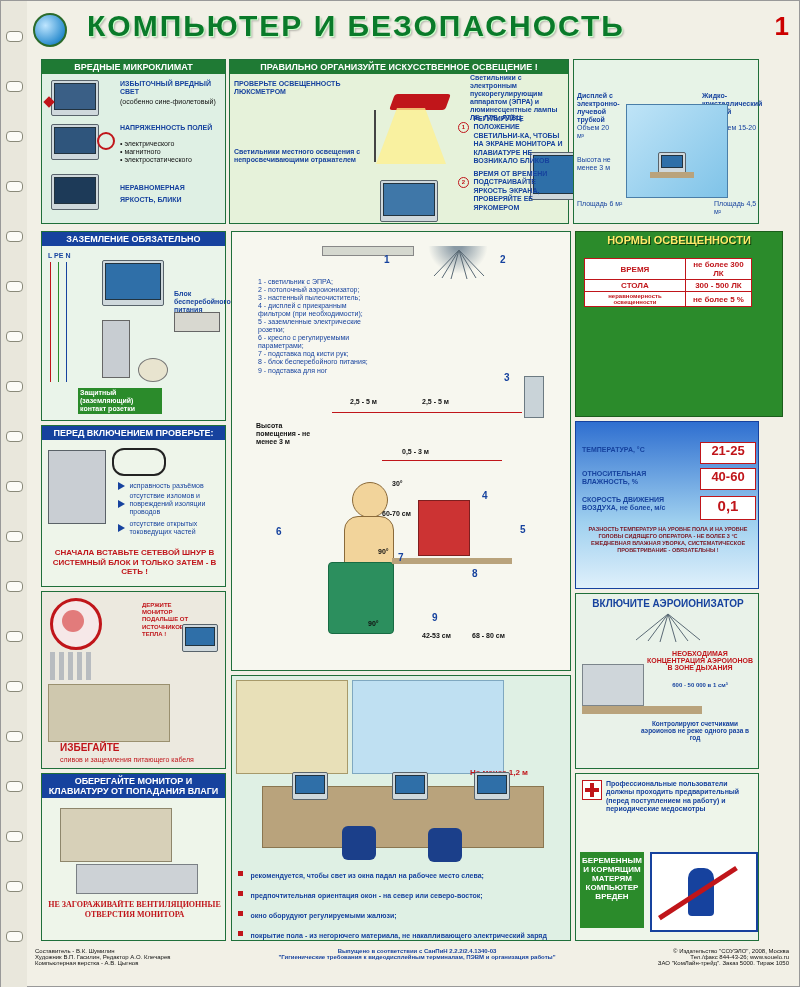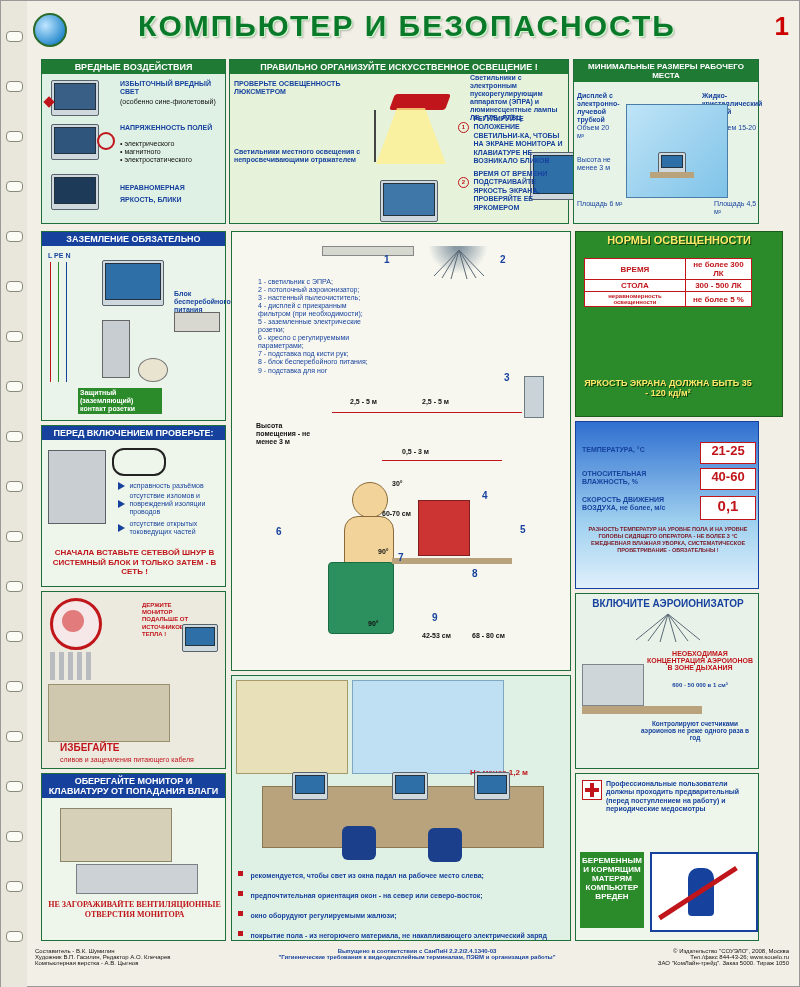--- a/index.html
+++ b/index.html
@@ -17,21 +17,21 @@
     box-sizing:border-box;
   }
   
   .binding{position:absolute;left:0;top:0;width:26px;height:987px;background:#e9e7dc;}
   .hole{position:absolute;left:5px;width:15px;height:9px;border:1px solid #8a8a7a;border-radius:4px;background:#fcfcf7;}
   
   .header{position:absolute;left:26px;top:6px;width:770px;height:44px;}
   .logo{position:absolute;left:6px;top:6px;width:30px;height:30px;border-radius:50%;
         background:radial-gradient(circle at 35% 35%,#bfe6ff,#2f8fd0 70%,#0d5b91);
         border:2px solid #2b6b2b;}
-  .title{position:absolute;left:60px;top:2px;width:640px;text-align:center;
+  .title{position:absolute;left:60px;top:2px;width:640px;text-align:left;
         font-size:30px;font-weight:bold;color:#0a7a2a;letter-spacing:2px;
         font-family:"Liberation Sans", sans-serif;
         text-shadow:1px 1px 0 #cfc, 2px 2px 2px rgba(0,0,0,.25);}
   .pagenum{position:absolute;right:8px;top:4px;font-size:26px;font-weight:bold;color:#c00;}
   
   .panel{position:absolute;box-sizing:border-box;border:1px solid #1f6f3a;background:#eaf5ea;}
   .panel-title{font-weight:bold;text-align:center;color:#fff;font-size:9px;padding:2px 2px;}
   .green-bar{background:#1f7a34;}
   .blue-bar{background:#16429e;}
   .cap{font-size:7px;line-height:1.15;color:#111;}
@@ -79,21 +79,21 @@
     <div class="hole" style="top:930px"></div>
   </div>
 
   <div class="header">
     <div class="logo"></div>
     <div class="title">КОМПЬЮТЕР  И  БЕЗОПАСНОСТЬ</div>
     <div class="pagenum">1</div>
   </div>
 
   <div class="panel" style="left:40px;top:58px;width:185px;height:165px;background:#dff0e4;">
-    <div class="panel-title green-bar">ВРЕДНЫЕ ВОЗДЕЙСТВИЯ</div>
+    <div class="panel-title green-bar">ВРЕДНЫЕ МИКРОКЛИМАТ</div>
     <div style="position:absolute;left:3px;top:18px;width:70px;height:40px;">
       <div class="mon" style="left:6px;top:2px;width:46px;height:34px;">
           <div class="scr" style="background:#3a5f86"></div>
         </div>
       <div style="position:absolute;left:0;top:20px;width:8px;height:8px;background:#c0151a;transform:rotate(45deg);"></div>
     </div>
     <div class="capb" style="position:absolute;left:78px;top:20px;width:100px;">ИЗБЫТОЧНЫЙ ВРЕДНЫЙ СВЕТ</div>
     <div class="cap" style="position:absolute;left:78px;top:38px;width:100px;">(особенно сине-фиолетовый)</div>
 
     <div style="position:absolute;left:3px;top:62px;width:70px;height:44px;">
@@ -142,21 +142,20 @@
       <span class="num-circ">1</span>
       <span class="capb" style="display:inline-block;width:92px;vertical-align:top;">РЕГУЛИРУЙТЕ ПОЛОЖЕНИЕ СВЕТИЛЬНИ-КА, ЧТОБЫ НА ЭКРАНЕ МОНИТОРА И КЛАВИАТУРЕ НЕ ВОЗНИКАЛО БЛИКОВ</span>
     </div>
     <div style="position:absolute;left:228px;top:110px;width:110px;">
       <span class="num-circ">2</span>
       <span class="capb" style="display:inline-block;width:92px;vertical-align:top;">ВРЕМЯ ОТ ВРЕМЕНИ ПОДСТРАИВАЙТЕ ЯРКОСТЬ ЭКРАНА, ПРОВЕРЯЙТЕ ЕЕ ЯРКОМЕРОМ</span>
     </div>
   </div>
 
   <div class="panel" style="left:572px;top:58px;width:186px;height:165px;background:#e7f3e7;">
-    <div class="panel-title green-bar" style="font-size:8px;">МИНИМАЛЬНЫЕ РАЗМЕРЫ РАБОЧЕГО МЕСТА</div>
     <div class="cap" style="position:absolute;left:3px;top:32px;width:52px;color:#16429e;font-weight:bold;">Дисплей с электронно-лучевой трубкой</div>
     <div class="cap" style="position:absolute;left:128px;top:32px;width:54px;color:#16429e;font-weight:bold;">Жидко-кристаллический дисплей</div>
     <div class="cap" style="position:absolute;left:3px;top:64px;width:40px;color:#16429e;">Объем 20 м³</div>
     <div class="cap" style="position:absolute;left:140px;top:64px;width:44px;color:#16429e;">Объем 15-20 м³</div>
     <div class="cap" style="position:absolute;left:3px;top:96px;width:40px;color:#16429e;">Высота не менее 3 м</div>
 
     <div class="room" style="position:absolute;left:52px;top:44px;width:100px;height:92px;border:1px solid #4a7ea8;background:linear-gradient(135deg,#bfe4f7,#7fc3e8);"></div>
     <div style="position:absolute;left:70px;top:92px;width:56px;height:30px;">
       <div class="mon" style="left:14px;top:0;width:26px;height:20px;">
           <div class="scr" style="background:#2e6fa8"></div>
@@ -348,21 +347,20 @@
           <td style="background:#fff;">СТОЛА</td>
           <td style="background:#fff;">300 - 500 ЛК</td>
         </tr>
         <tr>
           <td style="background:#fff;font-size:6px;">неравномерность освещенности</td>
           <td style="background:#fff;">не более 5 %</td>
         </tr>
       </tbody>
         </table>
     </div>
-    <div class="center" style="position:absolute;left:6px;top:146px;width:172px;font-size:9px;font-weight:bold;color:#ffe96a;text-shadow:1px 1px 0 #0a3d0a;">ЯРКОСТЬ ЭКРАНА ДОЛЖНА БЫТЬ 35 - 120 кд/м²</div>
   </div>
 
   <div class="panel sky" style="left:574px;top:420px;width:184px;height:168px;border-color:#16429e;">
     <div style="position:absolute;left:6px;top:24px;width:112px;" class="capb">ТЕМПЕРАТУРА, °С</div>
     <div style="position:absolute;left:124px;top:20px;width:54px;height:20px;background:#fff;border:1px solid #c0151a;color:#c0151a;font-weight:bold;font-size:13px;text-align:center;">21-25</div>
     <div style="position:absolute;left:6px;top:48px;width:112px;" class="capb">ОТНОСИТЕЛЬНАЯ ВЛАЖНОСТЬ, %</div>
     <div style="position:absolute;left:124px;top:46px;width:54px;height:20px;background:#fff;border:1px solid #c0151a;color:#c0151a;font-weight:bold;font-size:13px;text-align:center;">40-60</div>
     <div style="position:absolute;left:6px;top:74px;width:112px;" class="capb">СКОРОСТЬ ДВИЖЕНИЯ ВОЗДУХА, не более, м/с</div>
     <div style="position:absolute;left:124px;top:74px;width:54px;height:22px;background:#fff;border:1px solid #c0151a;color:#c0151a;font-weight:bold;font-size:15px;text-align:center;">0,1</div>
     <div style="position:absolute;left:5px;top:104px;width:174px;font-size:5.5px;line-height:1.25;color:#7a1520;font-weight:bold;white-space:pre-line;text-align:center;">РАЗНОСТЬ ТЕМПЕРАТУР НА УРОВНЕ ПОЛА И НА УРОВНЕ ГОЛОВЫ СИДЯЩЕГО ОПЕРАТОРА - НЕ БОЛЕЕ 3 °С

